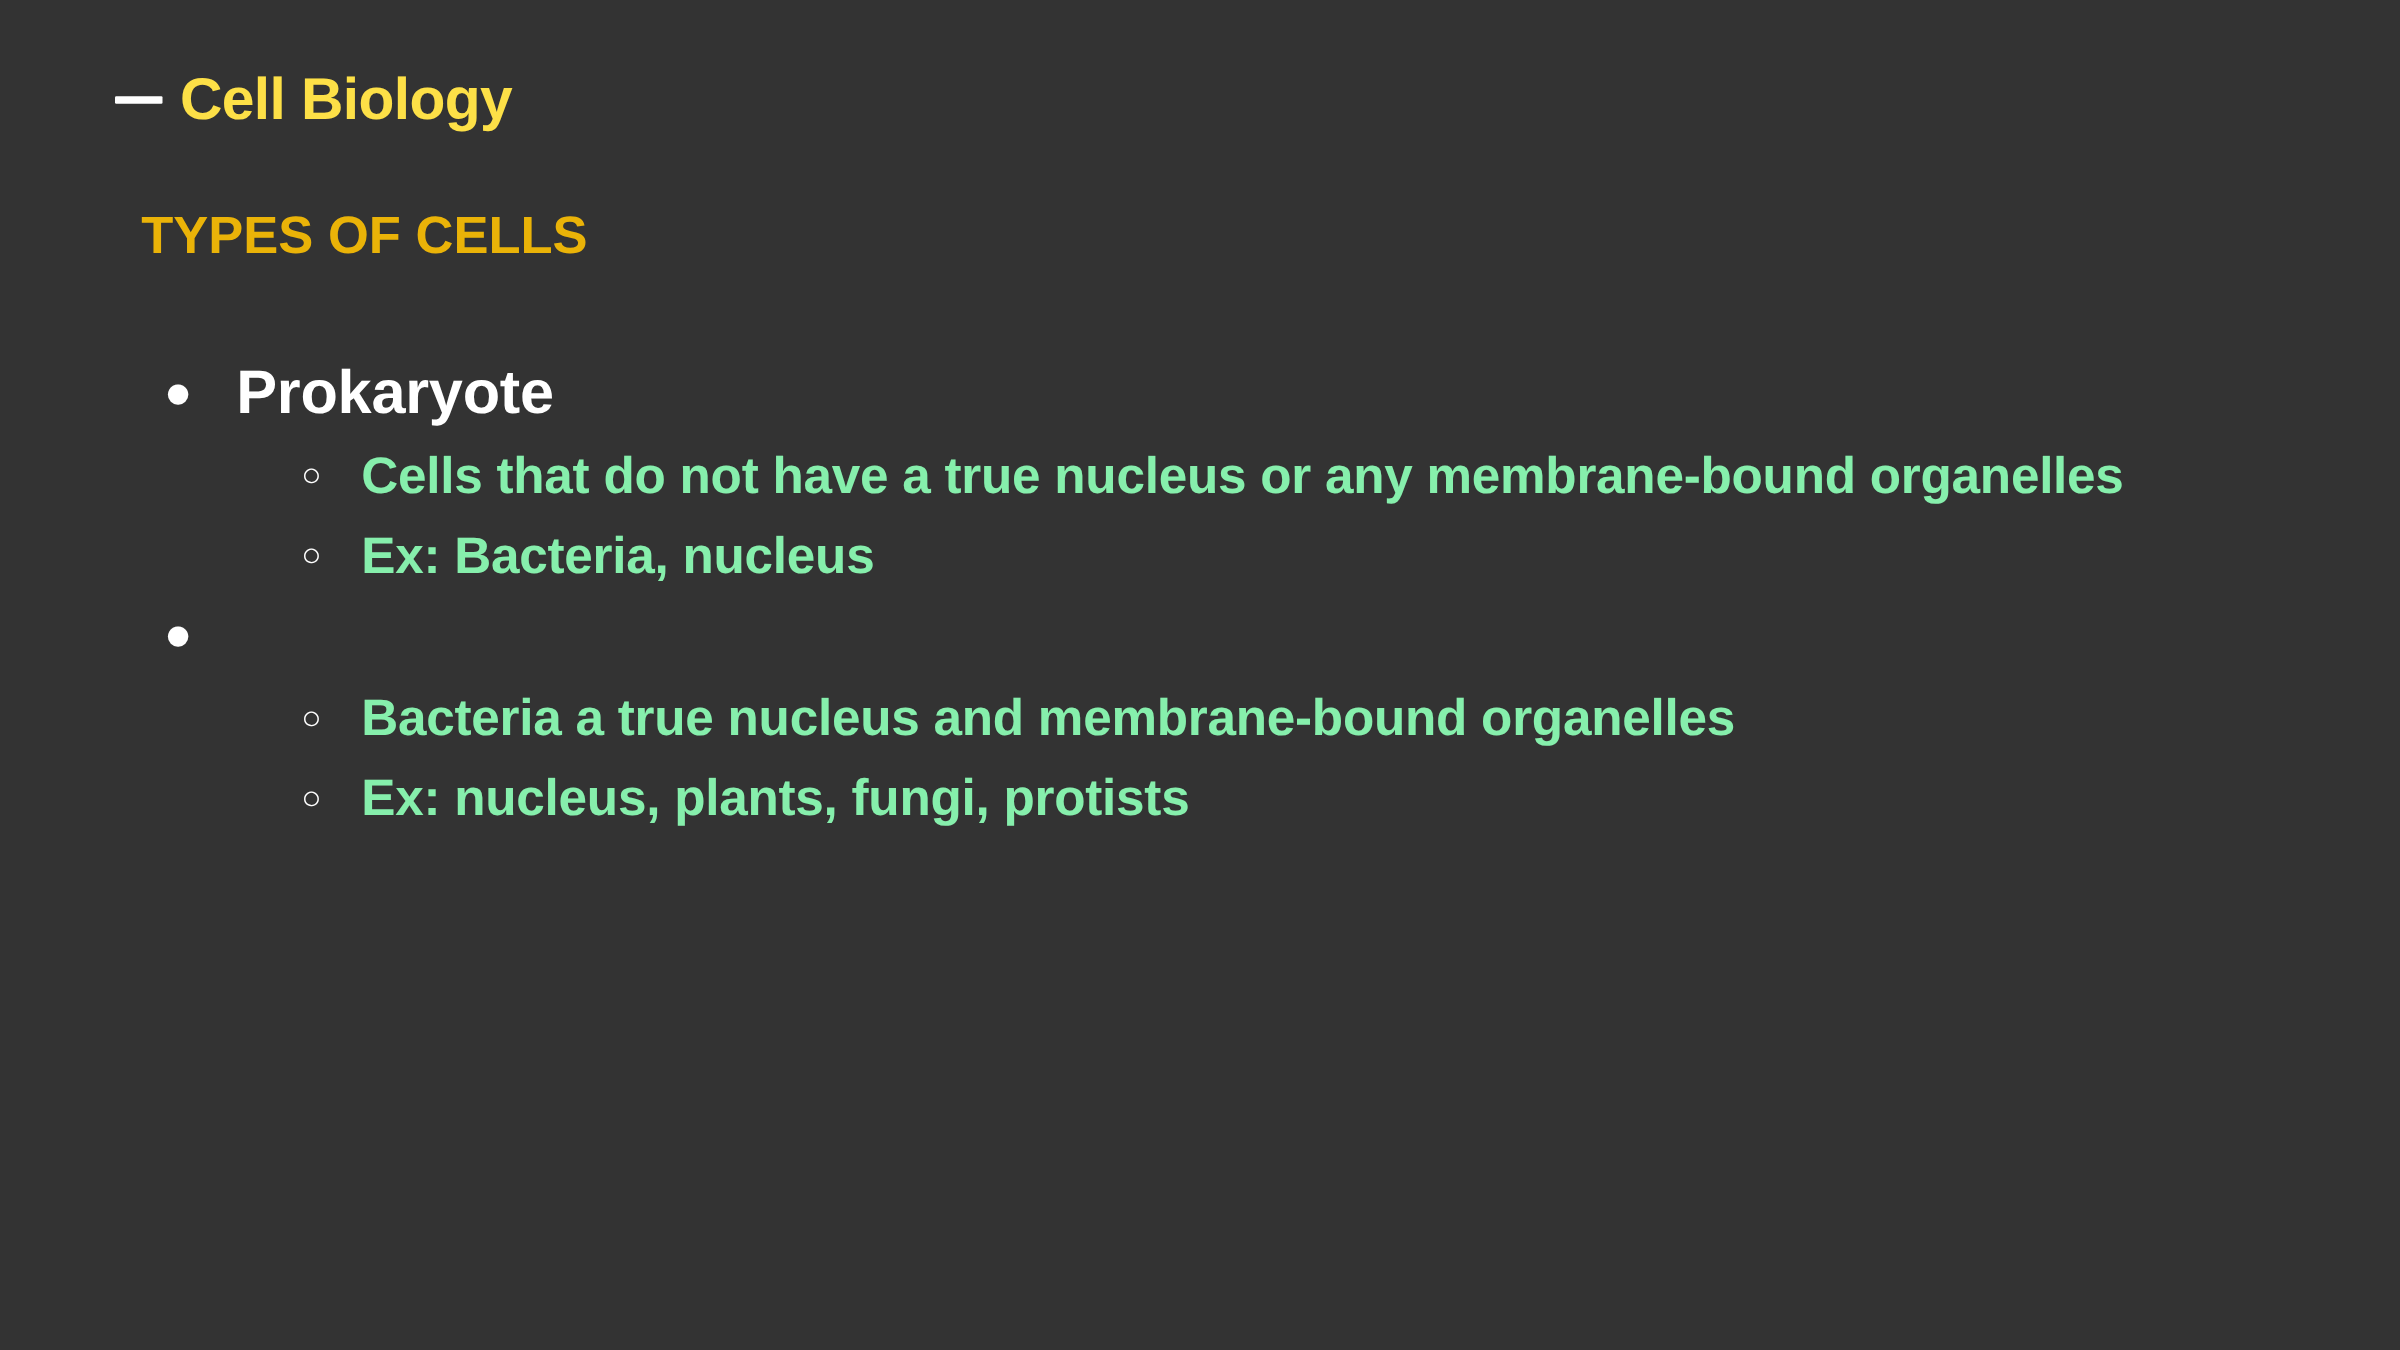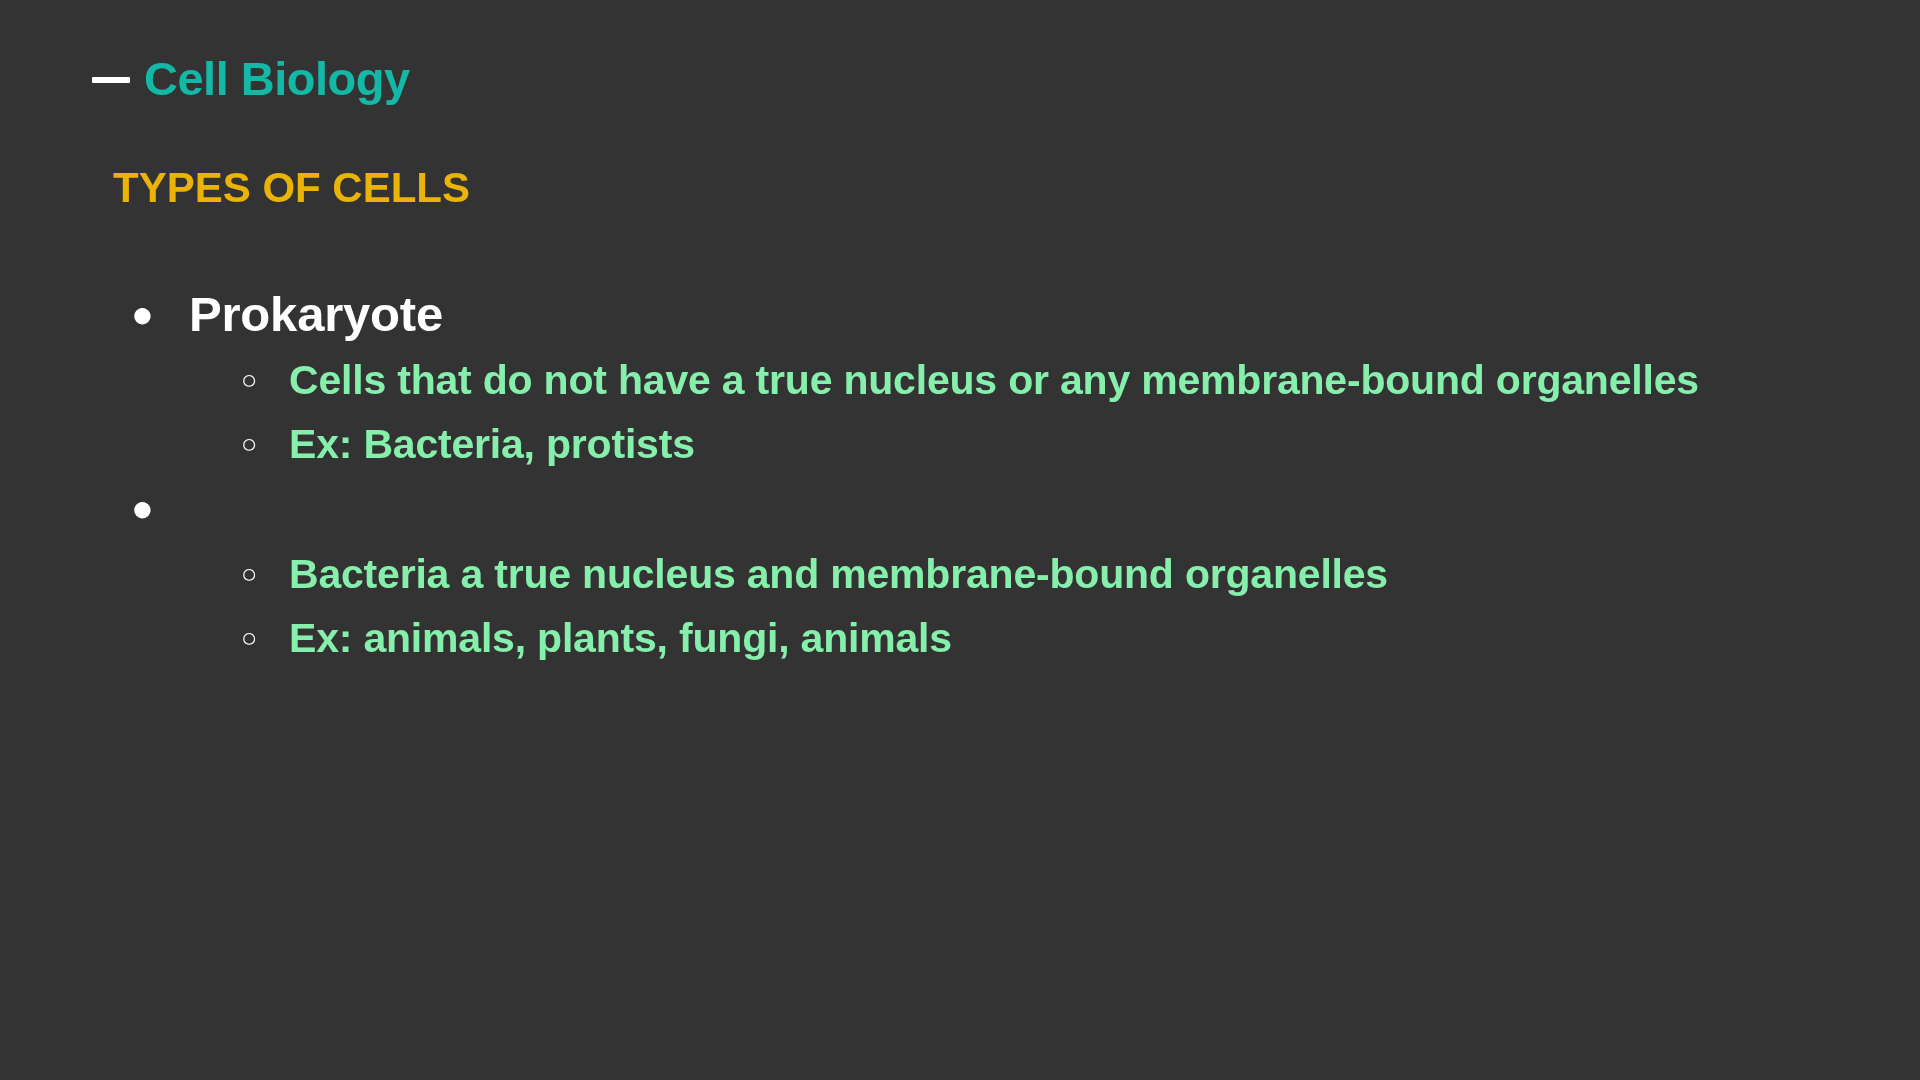--- a/index.html
+++ b/index.html
@@ -41,21 +41,21 @@
     background: #FFFFFF;
     border-radius: 1px;
     flex: 0 0 auto;
     position: relative;
     top: 2px;
   }
 
   .section-title {
     font-size: 47px;
     font-weight: bold;
-    color: #14b8a6;
+    color: #fde047;
     letter-spacing: -0.5px;
     line-height: 1;
     white-space: nowrap;
   }
 
   
   .slide-title {
     position: absolute;
     left: 113px;
     top: 167px;
@@ -151,35 +151,35 @@
         <span class="marker">●</span>
         <span class="text">Prokaryote</span>
       </div>
       <div class="sublist level2-wrap">
         <div class="bullet-l2">
           <span class="marker">○</span>
           <span class="text">Cells that do not have a true nucleus or any membrane-bound organelles</span>
         </div>
         <div class="bullet-l2">
           <span class="marker">○</span>
-          <span class="text">Ex: Bacteria, protists</span>
+          <span class="text">Ex: Bacteria, nucleus</span>
         </div>
       </div>
     </div>
 
     <div>
       <div class="bullet-l1">
         <span class="marker">●</span>
       </div>
       <div class="sublist level2-wrap">
         <div class="bullet-l2">
           <span class="marker">○</span>
           <span class="text">Bacteria a true nucleus and membrane-bound organelles</span>
         </div>
         <div class="bullet-l2">
           <span class="marker">○</span>
-          <span class="text">Ex: animals, plants, fungi, animals</span>
+          <span class="text">Ex: nucleus, plants, fungi, protists</span>
         </div>
       </div>
     </div>
 
   </div>
 </div>
 
 </body></html>

